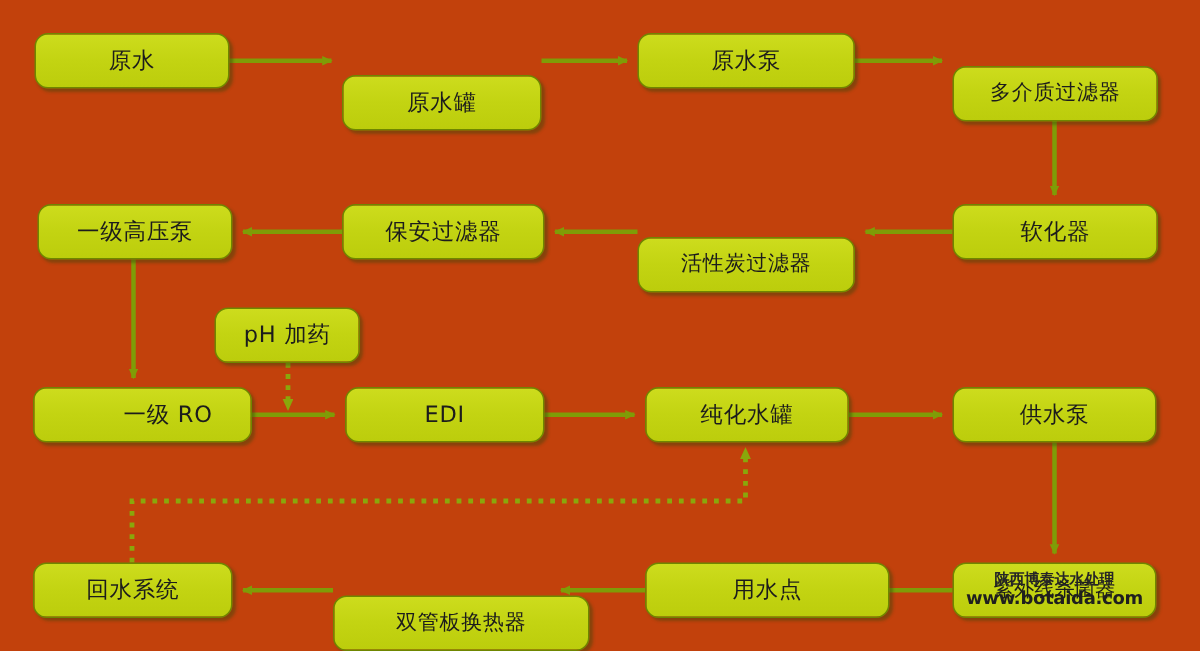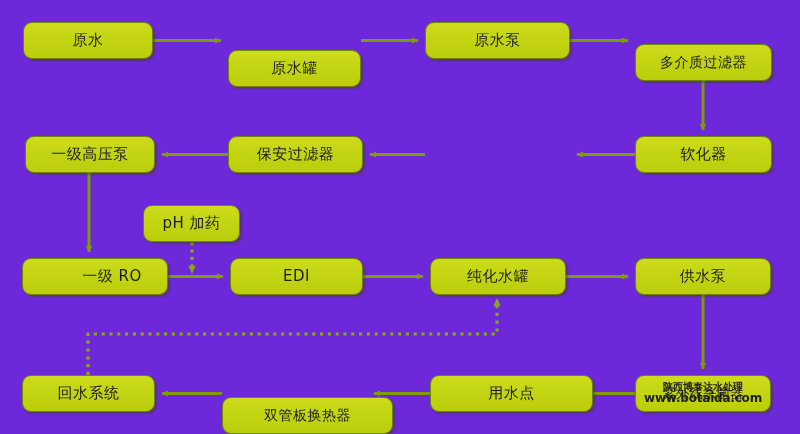--- a/index.html
+++ b/index.html
@@ -9,21 +9,21 @@
   }
   body {
     width: 800px; height: 434px;
     font-family: "DejaVu Sans", "Liberation Sans", sans-serif;
     overflow: hidden;
   }
   #canvas {
     position: relative;
     width: 800px;
     height: 434px;
-    background: #6d28d9;
+    background: #c2410c;
   }
   svg.wires {
     position: absolute;
     left: 0; top: 0;
     width: 800px; height: 434px;
     pointer-events: none;
   }
   .node {
     position: absolute;
     background: linear-gradient(to bottom, #cddc1d 0%, #c3d412 48%, #bccd0c 100%);
@@ -126,20 +126,23 @@
   <div class="node" style="left:425px; top:22px; width:145px; height:37px;">
     <span class="node-label">原水泵</span>
   </div>
   <div class="node small-text" style="left:635px; top:22px; width:137px; height:37px;">
     <span class="node-label">多介质过滤器</span>
   </div>
 
   <div class="node" style="left:635px; top:136px; width:137px; height:37px;text-align:center;">
     <span class="node-label">软化器</span>
   </div>
+  <div class="node small-text" style="left:425px; top:136px; width:145px; height:37px;">
+    <span class="node-label">活性炭过滤器</span>
+  </div>
   <div class="node" style="left:228px; top:136px; width:135px; height:37px;">
     <span class="node-label">保安过滤器</span>
   </div>
   <div class="node" style="left:25px; top:136px; width:130px; height:37px;">
     <span class="node-label">一级高压泵</span>
   </div>
 
   <div class="node" style="left:143px; top:205px; width:97px; height:37px;">
     <span class="node-label">pH 加药</span>
   </div>

